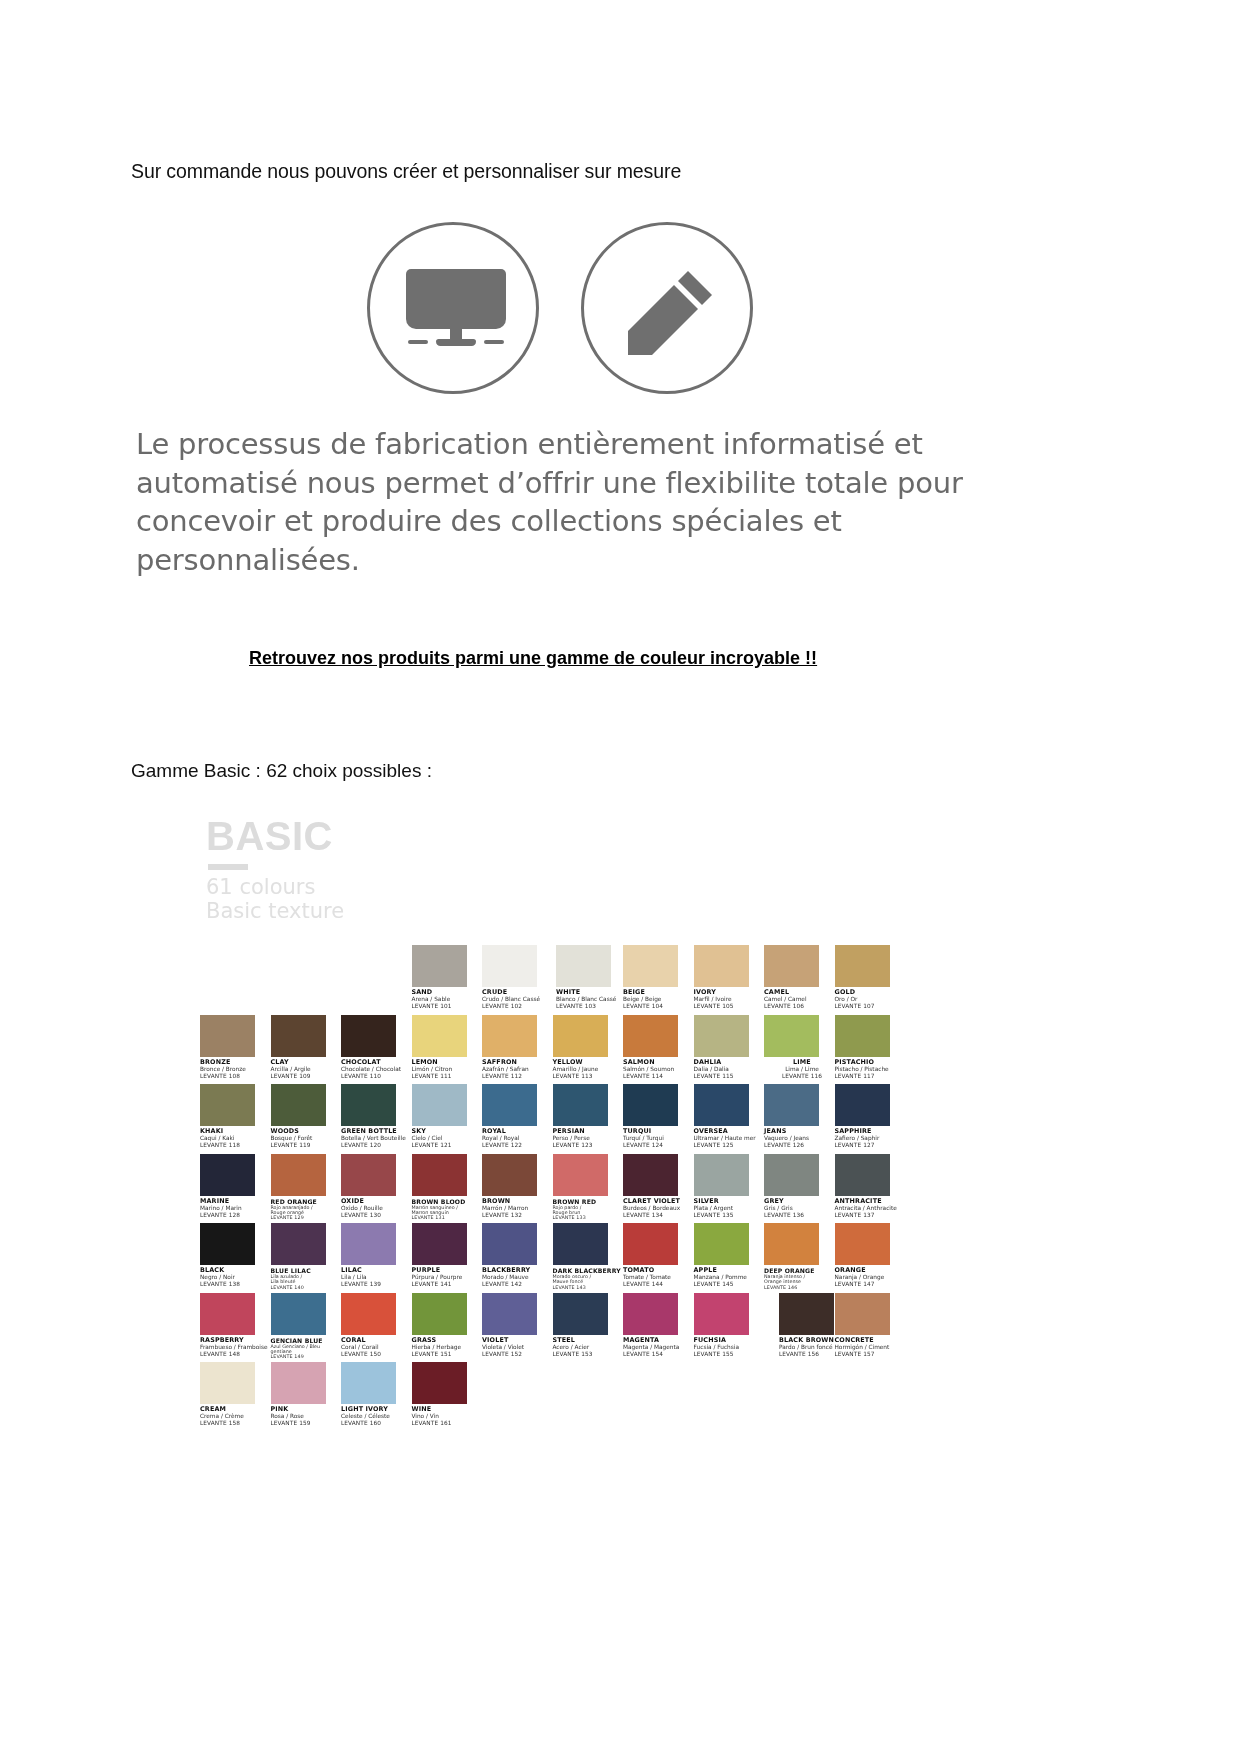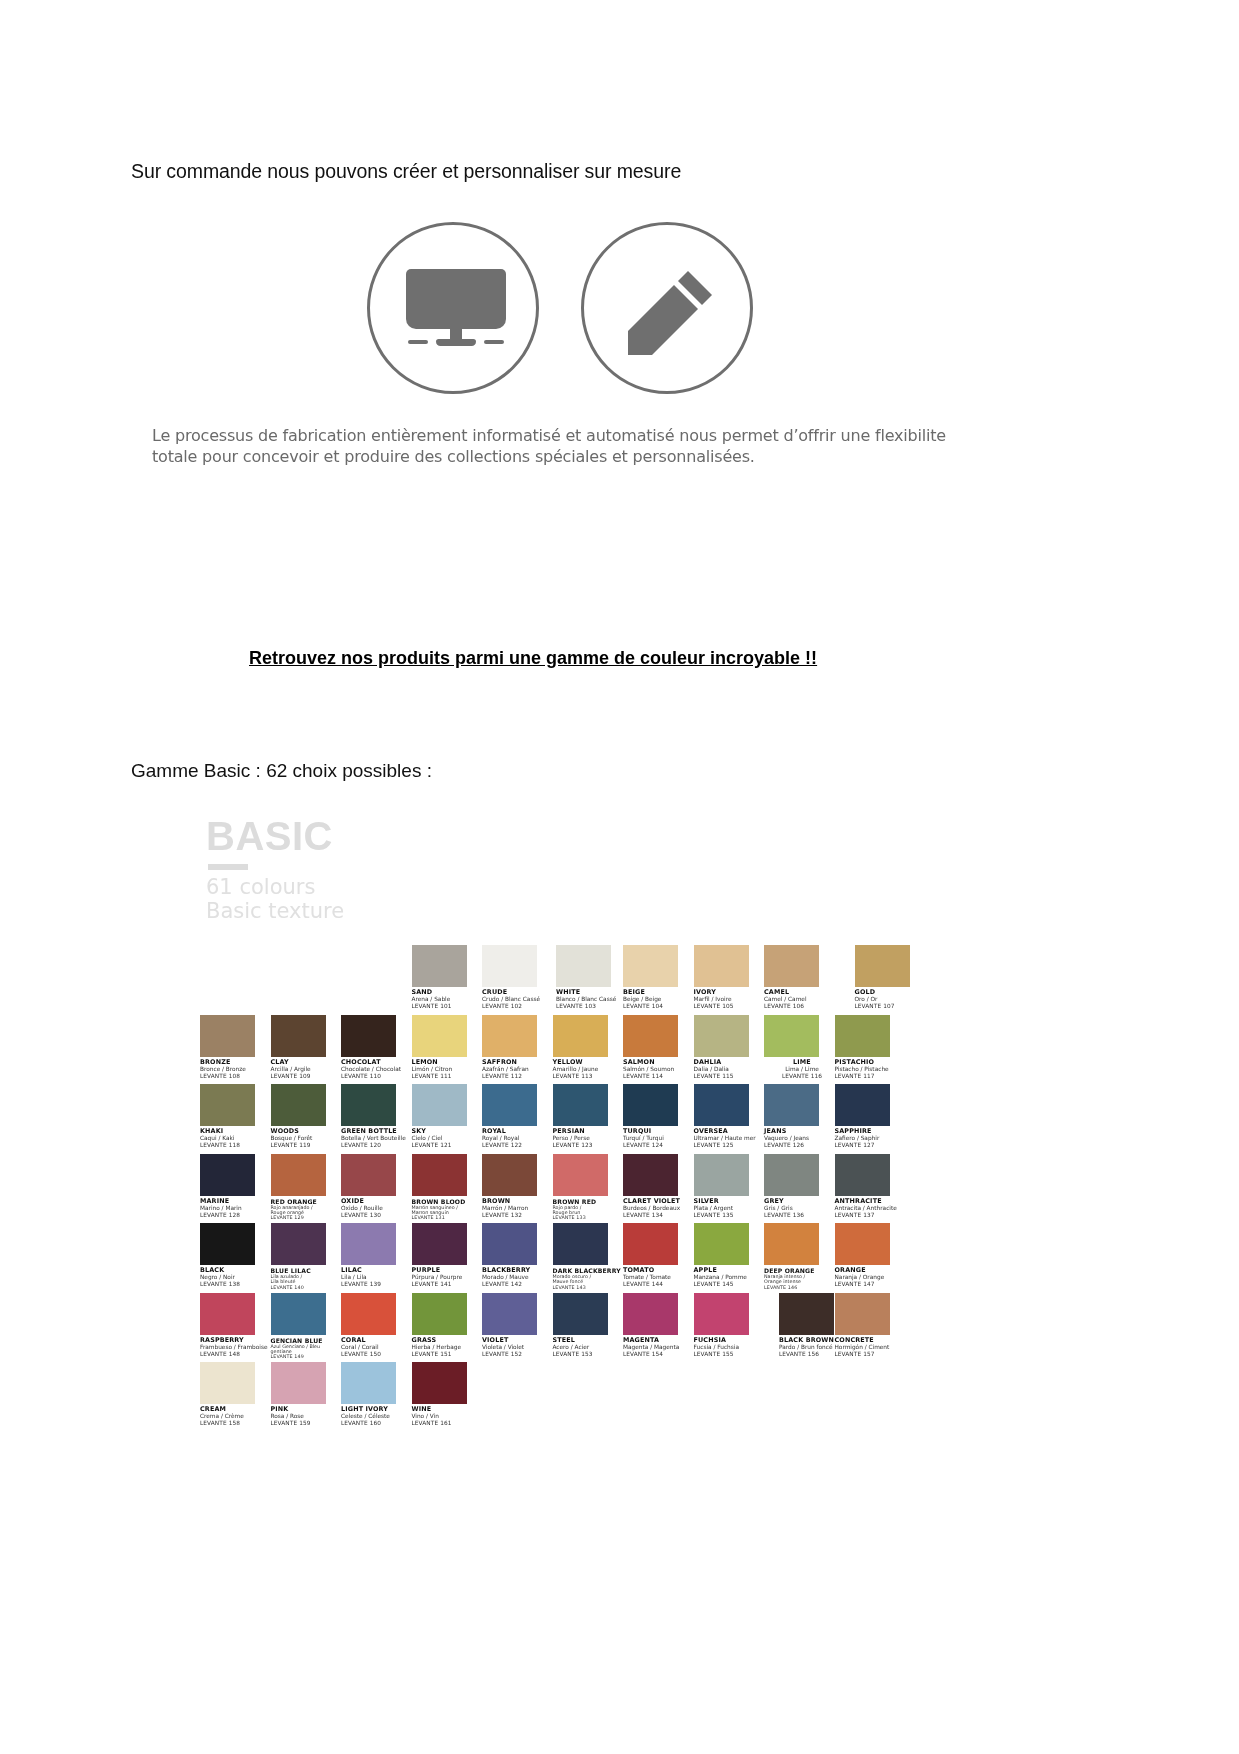--- a/index.html
+++ b/index.html
@@ -53,24 +53,24 @@
     position:absolute; top:71px; height:4px; background:#6f6f6f; border-radius:2px;
   }
   .monitor .dash-l { left:2px; width:20px; }
   .monitor .dash-r { left:78px; width:20px; }
 
   
   .pencil { position:absolute; left:42px; top:42px; }
 
   
   .grey-para {
-    position:absolute; left:152px; top:425px;
+    position:absolute; left:136px; top:425px;
     width:830px;
     font-family:"DejaVu Sans", sans-serif;
-    font-size:16px;
+    font-size:29px;
     line-height:1.33;
     color:#6a6a6a;
     letter-spacing:-0.2px;
   }
 
   
   .headline {
     position:absolute; left:249px; top:648px;
     font-size:18px; font-weight:bold; color:#000;
     text-decoration:underline;
@@ -232,21 +232,21 @@
             </div>
           </div>
           <div class="cell" style="left: 564px;">
             <div class="chip" style="background: rgb(198, 162, 119);"></div>
             <div class="cap">
               <div class="nm">CAMEL</div>
               <div class="sub">Camel / Camel</div>
               <div class="code">LEVANTE 106</div>
             </div>
           </div>
-          <div class="cell" style="left: 634.5px; margin-left: 20px;">
+          <div class="cell" style="left: 634.5px;">
             <div class="chip" style="background: rgb(193, 160, 97);"></div>
             <div class="cap">
               <div class="nm">GOLD</div>
               <div class="sub">Oro / Or</div>
               <div class="code">LEVANTE 107</div>
             </div>
           </div>
         </div>
         <div class="row" style="top: 202.5px;">
           <div class="cell" style="left: 0px;">

